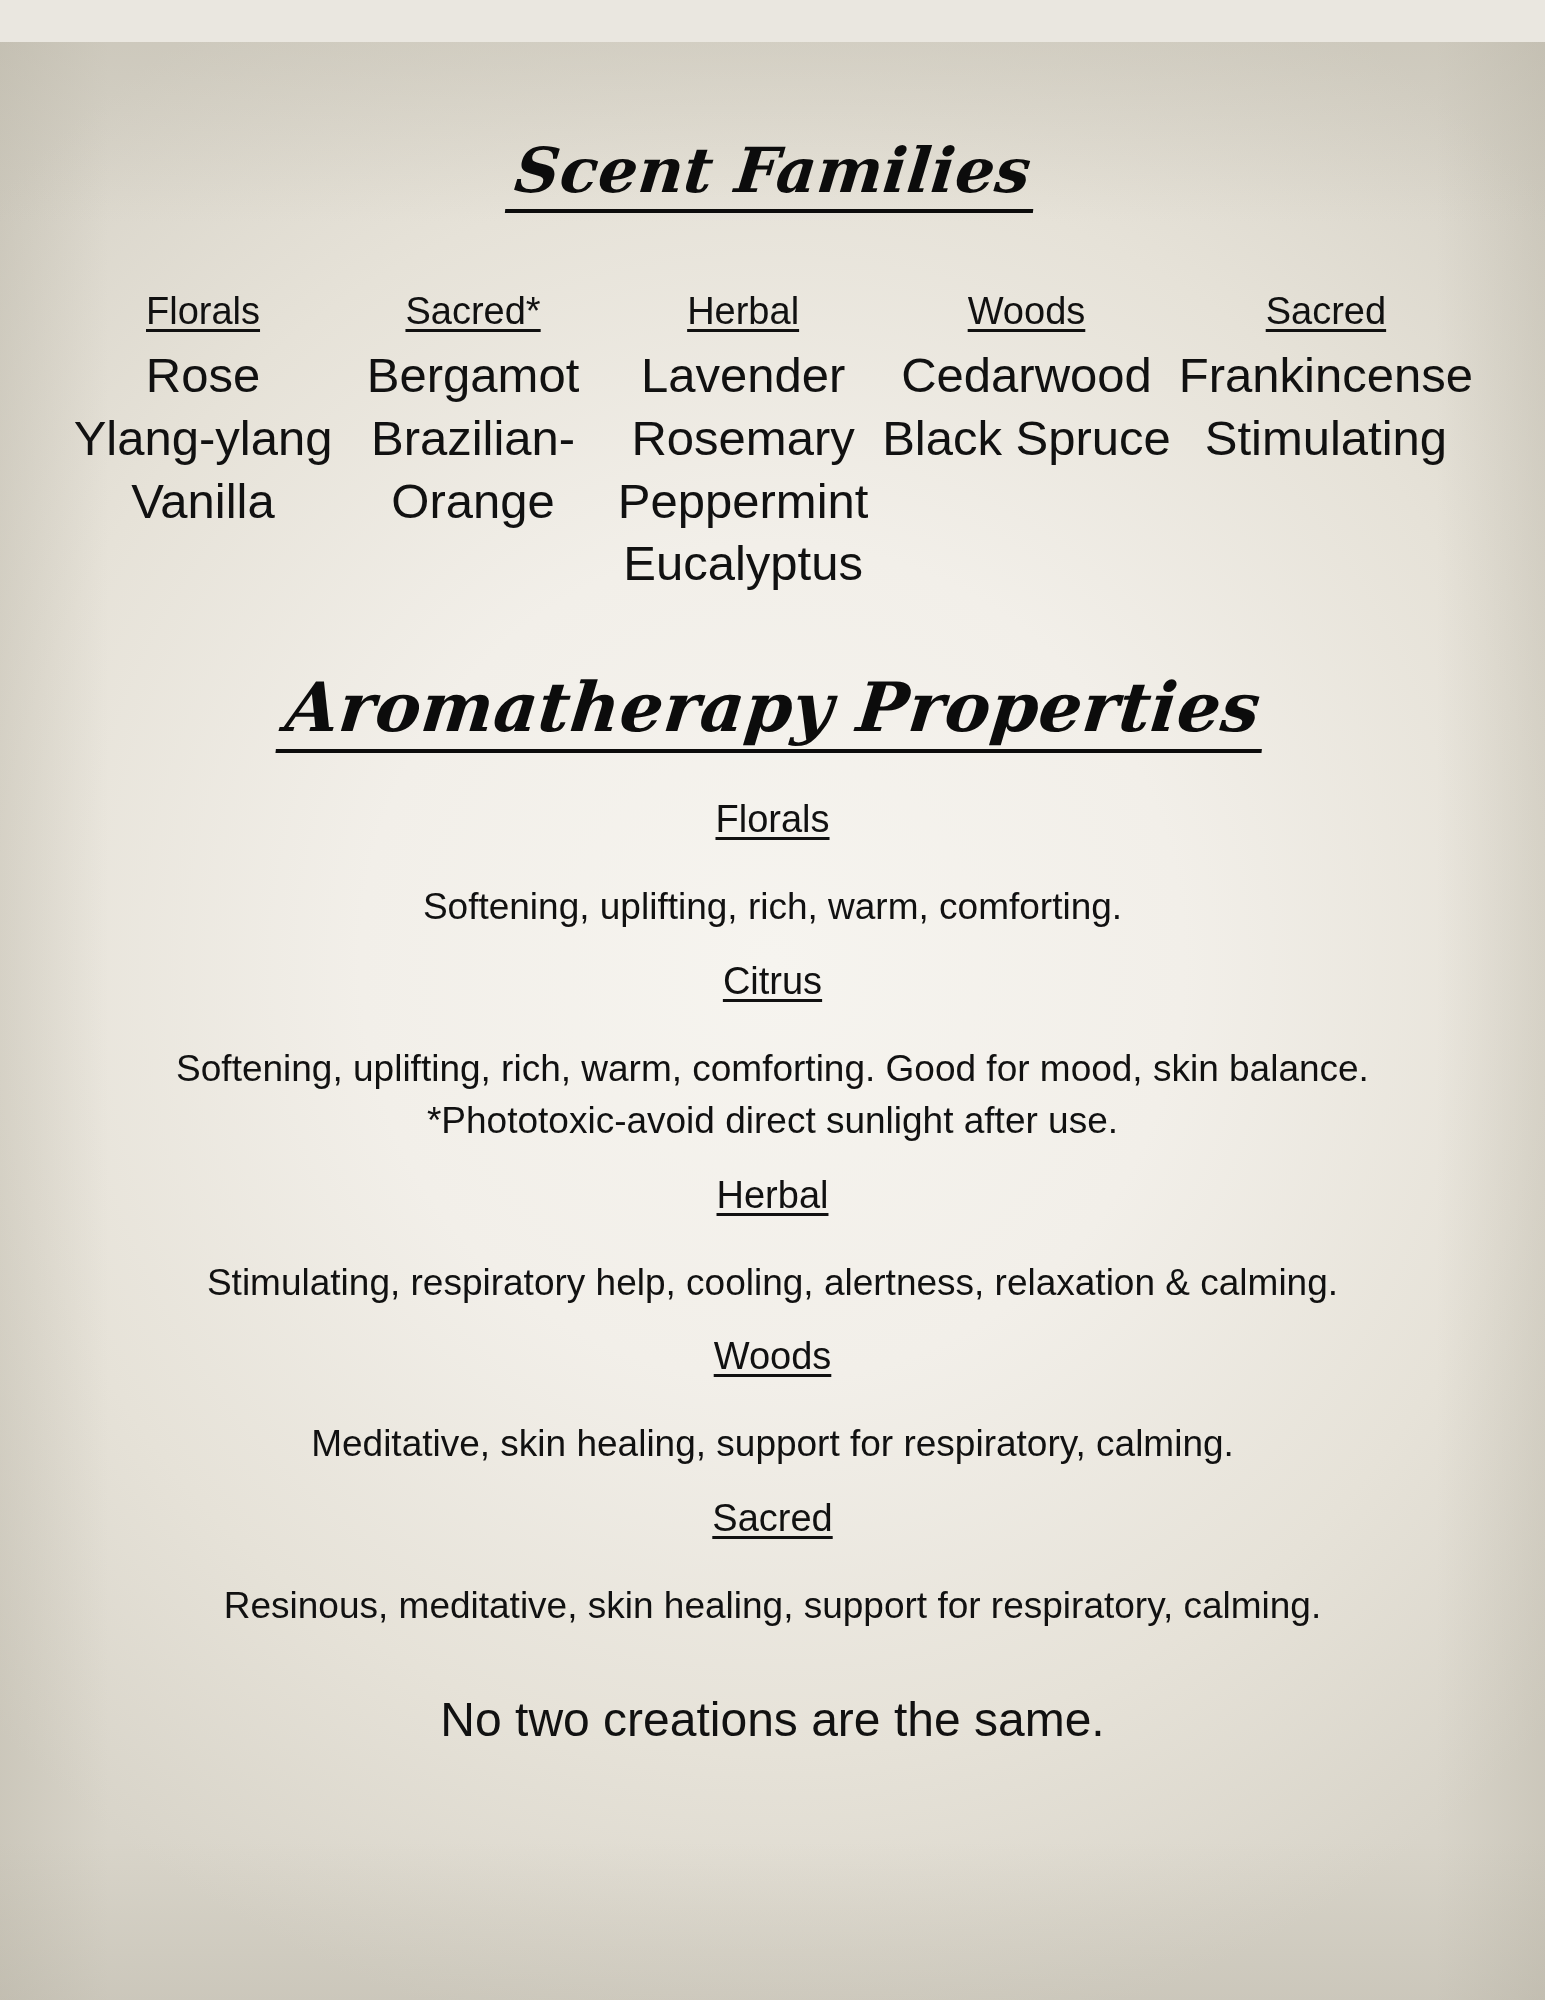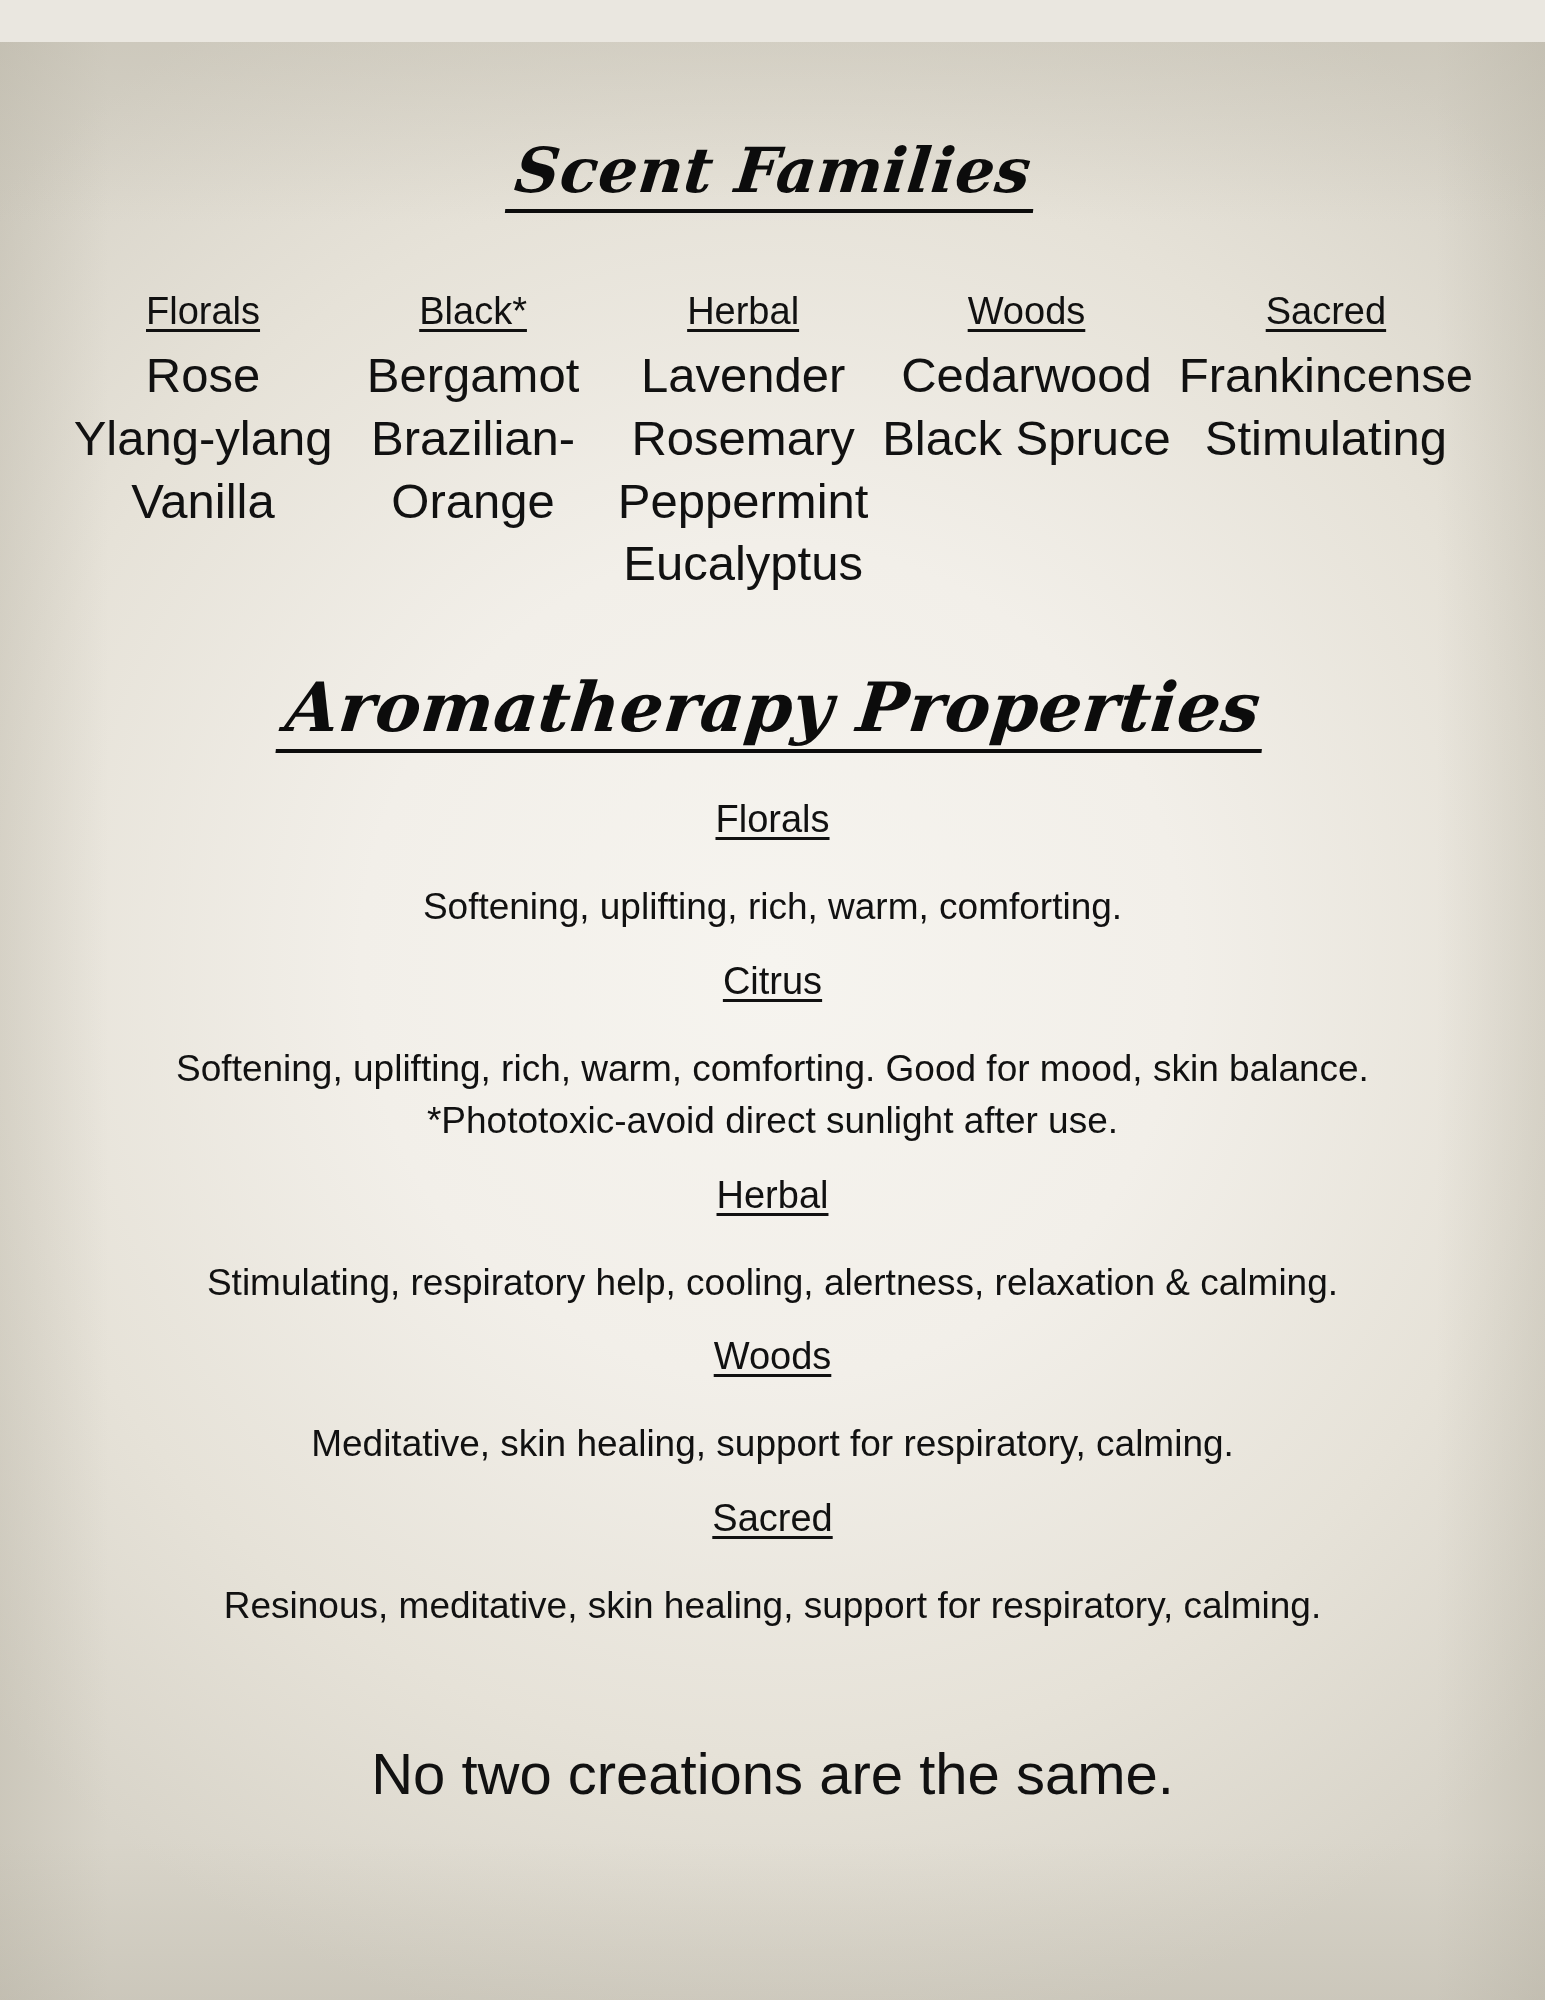--- a/index.html
+++ b/index.html
@@ -107,23 +107,23 @@
     margin-bottom: 14px;
   }
   .prop-text {
     font-size: 37px;
     line-height: 1.42;
     padding: 0 44px;
     margin-top: 40px;
   }
 
   .footer-note {
-    margin-top: 108px;
-    text-align: center;
-    font-size: 58px;
+    margin-top: 60px;
+    text-align: center;
+    font-size: 48px;
     color: #111;
   }
 </style>
 </head>
 <body>
 
 <div class="page">
   <div class="inner">
 
     <h1 class="script-title" id="scent-families-title">
@@ -133,21 +133,21 @@
     <div class="families">
 
       <div class="family-col">
         <div class="family-head">Florals</div>
         <div class="family-item">Rose</div>
         <div class="family-item">Ylang-ylang</div>
         <div class="family-item">Vanilla</div>
       </div>
 
       <div class="family-col">
-        <div class="family-head">Black*</div>
+        <div class="family-head">Sacred*</div>
         <div class="family-item">Bergamot</div>
         <div class="family-item wrap">Brazilian-Orange</div>
       </div>
 
       <div class="family-col">
         <div class="family-head">Herbal</div>
         <div class="family-item">Lavender</div>
         <div class="family-item">Rosemary</div>
         <div class="family-item">Peppermint</div>
         <div class="family-item">Eucalyptus</div>

